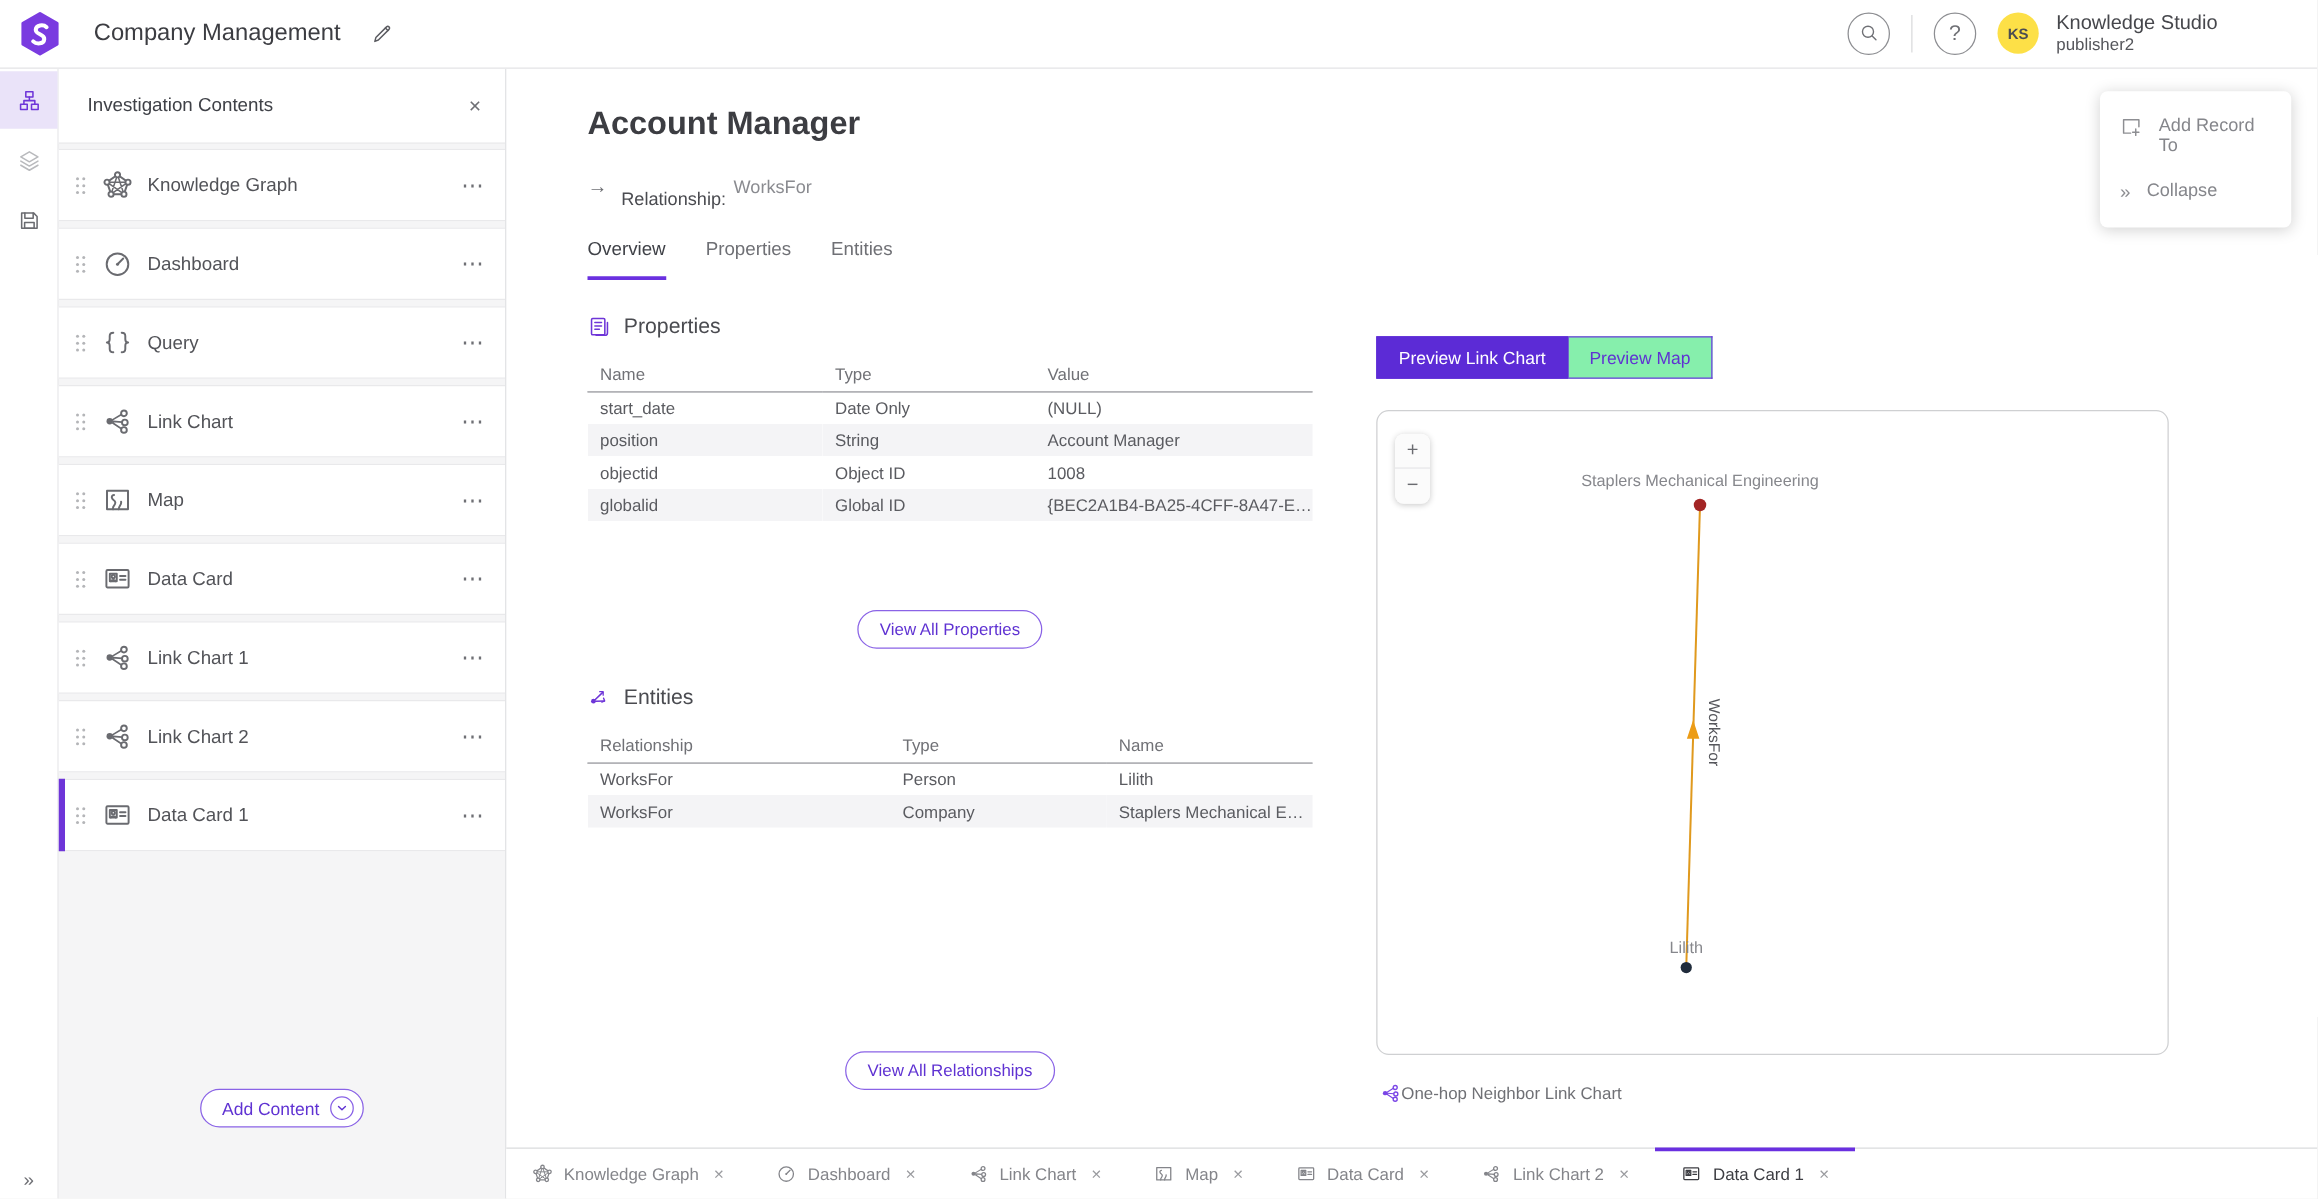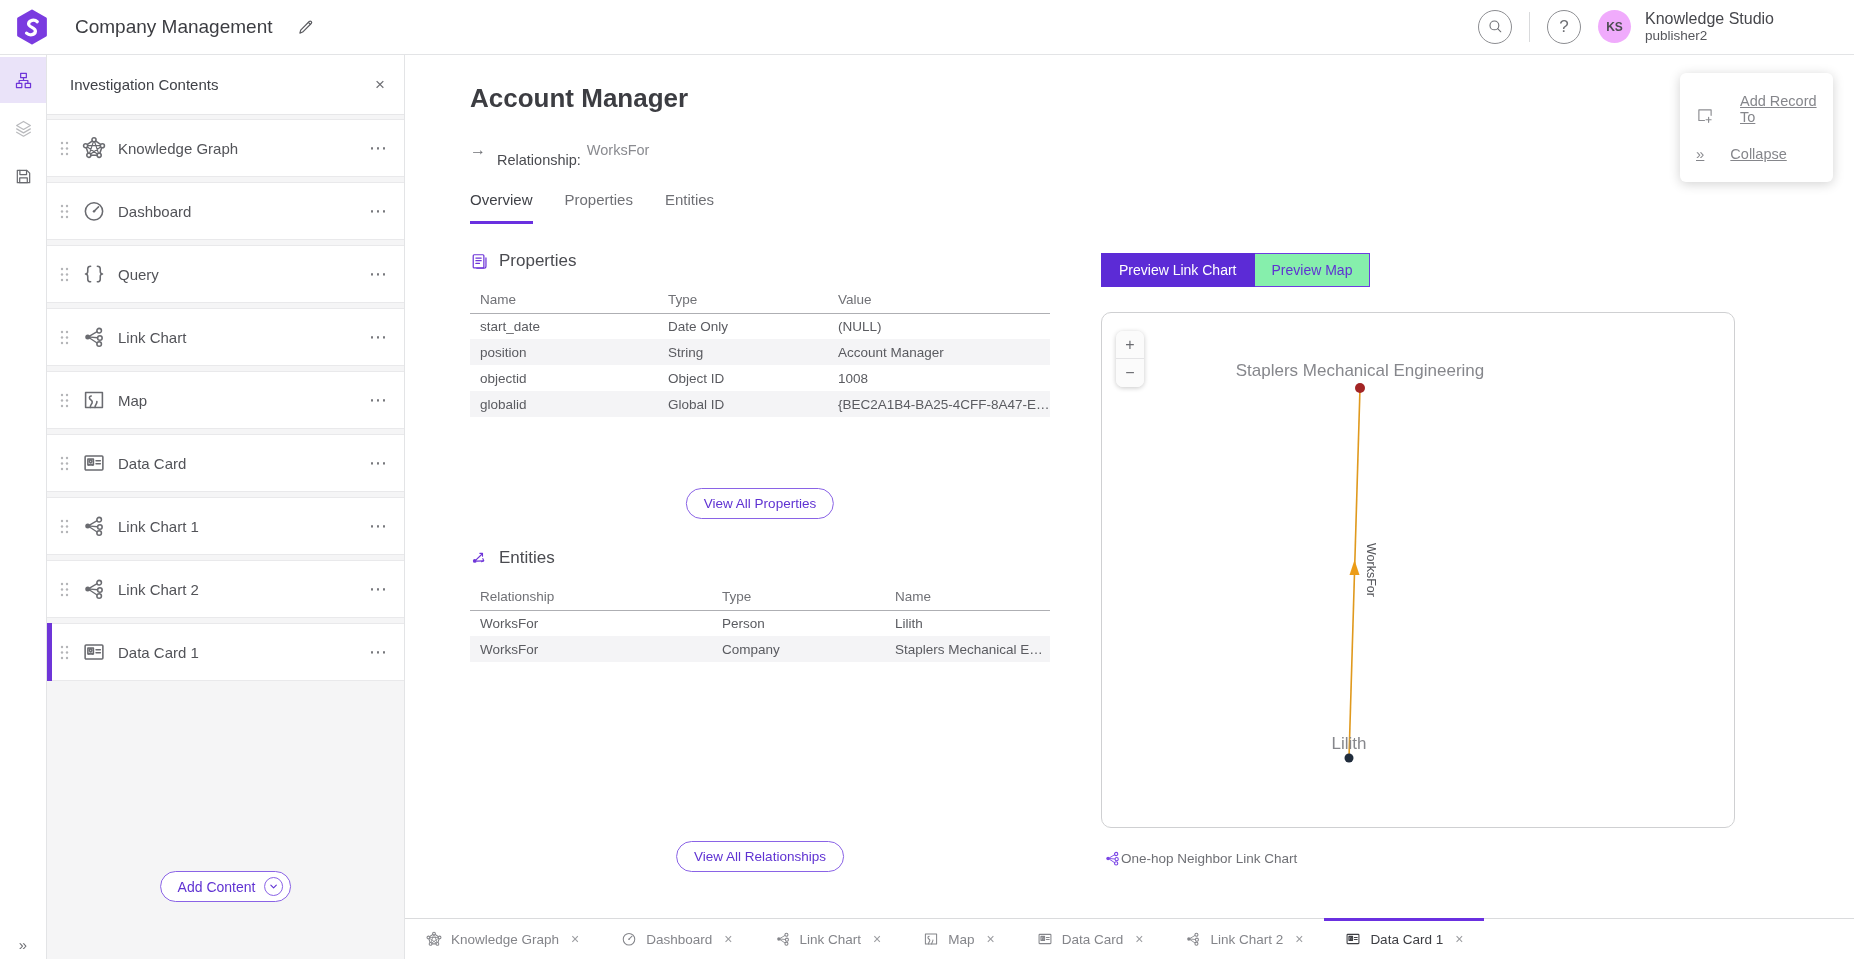--- a/index.html
+++ b/index.html
@@ -94,46 +94,46 @@
   .t-props col:nth-child(1){width:188px;} .t-props col:nth-child(2){width:170px;} .t-props col:nth-child(3){width:222px;}
   .t-ents col:nth-child(1){width:242px;} .t-ents col:nth-child(2){width:173px;} .t-ents col:nth-child(3){width:165px;}
 
   .view-all { position:absolute; left:50%; transform:translateX(-50%); height:31px; padding:0 17px;
               background:#fff; border:1px solid #8a63e6; border-radius:16px; color:#5f32d2;
               font-size:13.5px; font-family:"Liberation Sans",sans-serif; cursor:pointer; white-space:nowrap; }
   #view-all-props { top:433px; }
   #view-all-rels  { top:786px; }
 
   
-  .col-right { position:absolute; left:696px; top:0; width:634px; height:100%; }
+  .col-right { position:absolute; left:696px; top:16px; width:634px; height:100%; }
   .toggle-group { position:absolute; top:198px; left:0; display:flex; }
   .toggle-btn { height:34px; padding:0 17px; font-size:14px; font-family:"Liberation Sans",sans-serif;
                 background:#86efac; border:1px solid #6d3ce0; color:#5f32d2; cursor:pointer; }
   .toggle-btn.active { background:#5c2bd6; border-color:#5c2bd6; color:#fff; }
   .toggle-btn + .toggle-btn { border-left:none; }
 
   .chart-panel { position:absolute; top:257px; left:0; width:634px; height:516px;
                  border:1px solid #cfd0d2; border-radius:10px; background:#fff; }
   .zoom-ctl { position:absolute; top:18px; left:14px; width:28px; border-radius:7px;
               box-shadow:0 1px 5px rgba(0,0,0,.22); background:#fbfbfb; overflow:hidden; }
   .zoom-btn { width:28px; height:28px; border:none; background:#fbfbfb; color:#6a6b70; font-size:16px;
               cursor:pointer; display:block; font-family:"Liberation Sans",sans-serif; }
   .zoom-btn:first-child { border-bottom:1px solid #e4e4e6; }
-  .node-label { position:absolute; transform:translateX(-50%); font-size:17px; color:#86878c; white-space:nowrap; }
+  .node-label { position:absolute; transform:translateX(-50%); font-size:13px; color:#86878c; white-space:nowrap; }
   .edge-label { position:absolute; writing-mode:vertical-rl; font-size:12.5px; color:#55565b; }
   .chart-svg { position:absolute; inset:0; }
   .chart-caption { position:absolute; top:795px; left:3px; display:flex; align-items:center; }
   .chart-caption .icon-slot { width:17px; height:17px; color:#7a45e6; }
   .chart-caption span.cap-text { font-size:13.5px; color:#6f7075; }
 
   
   .ctx-menu { position:absolute; left:1680px; top:73px; width:153px; background:#fff; border-radius:6px;
               box-shadow:0 2px 12px rgba(0,0,0,.18); padding:10px 0; z-index:7; }
-  .ctx-item { display:flex; align-items:flex-end; gap:26px; padding:10px 16px; color:#85868b;
-              font-size:14.5px; cursor:pointer;text-decoration:underline; }
+  .ctx-item { display:flex; align-items:flex-start; gap:13px; padding:10px 16px; color:#85868b;
+              font-size:14.5px; cursor:pointer; }
   .ctx-item .icon-slot { width:18px; height:18px; color:#8d8e92; flex:none; }
   .ctx-item .glyph { font-size:15px; color:#8d8e92; }
 
   
   .bottom-bar { position:absolute; left:405px; right:0; bottom:0; height:41px; background:#fff;
                 border-top:1px solid #dadbdd; display:flex; align-items:stretch; z-index:5; }
   .b-tab { position:relative; display:flex; align-items:center; gap:9px; padding:0 21px;
            font-size:13.5px; color:#84858a; cursor:pointer; }
   .b-tab .icon-slot { width:16px; height:16px; color:#84858a; }
   .b-tab .tab-close { font-size:14px; color:#9b9ca0; margin-left:3px; }
@@ -167,21 +167,21 @@
             <svg viewBox="0 0 20 20" fill="none" stroke="currentColor" stroke-width="1.3" stroke-linecap="round" stroke-linejoin="round">
               <circle cx="8.7" cy="8.7" r="5.2"></circle>
               <path d="M12.6 12.6l3.6 3.6"></path>
             </svg>
           </span>
       </button>
       <span class="tb-divider"></span>
       <button class="circle-btn">
         <span class="help-glyph">?</span>
       </button>
-      <div class="avatar" id="avatar" style="background: #f0abfc; color: rgb(76, 77, 82);">KS</div>
+      <div class="avatar" id="avatar" style="background: #fde047; color: rgb(76, 77, 82);">KS</div>
       <div class="user-block">
         <div class="user-name">Knowledge Studio</div>
         <div class="user-role">publisher2</div>
       </div>
     </div>
   </header>
 
   <nav class="rail">
     <div class="rail-btn active">
       <span class="icon-slot">

